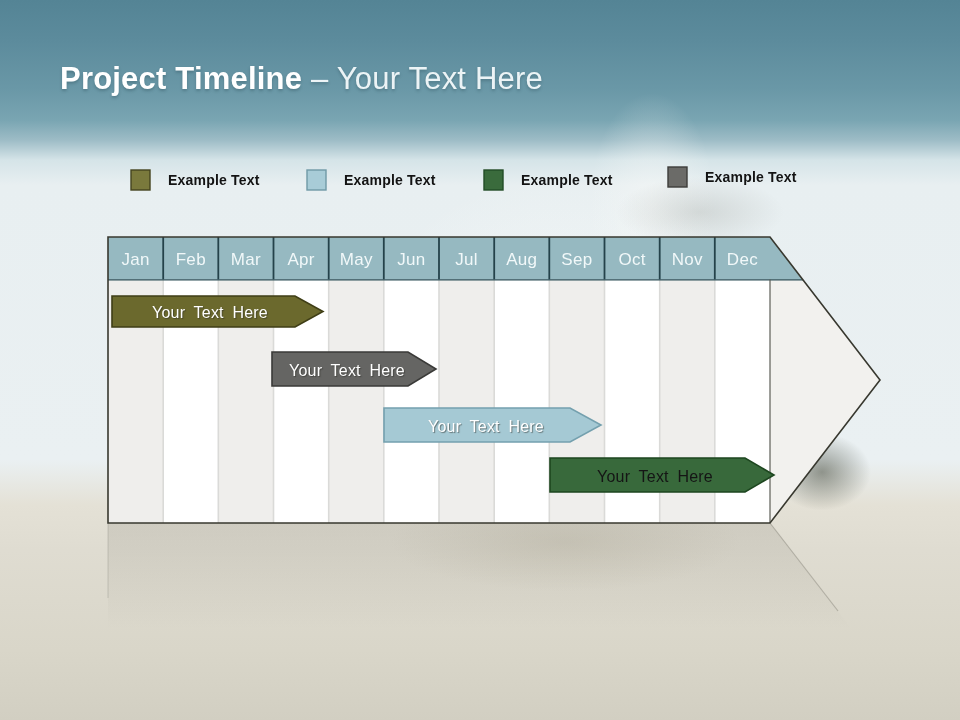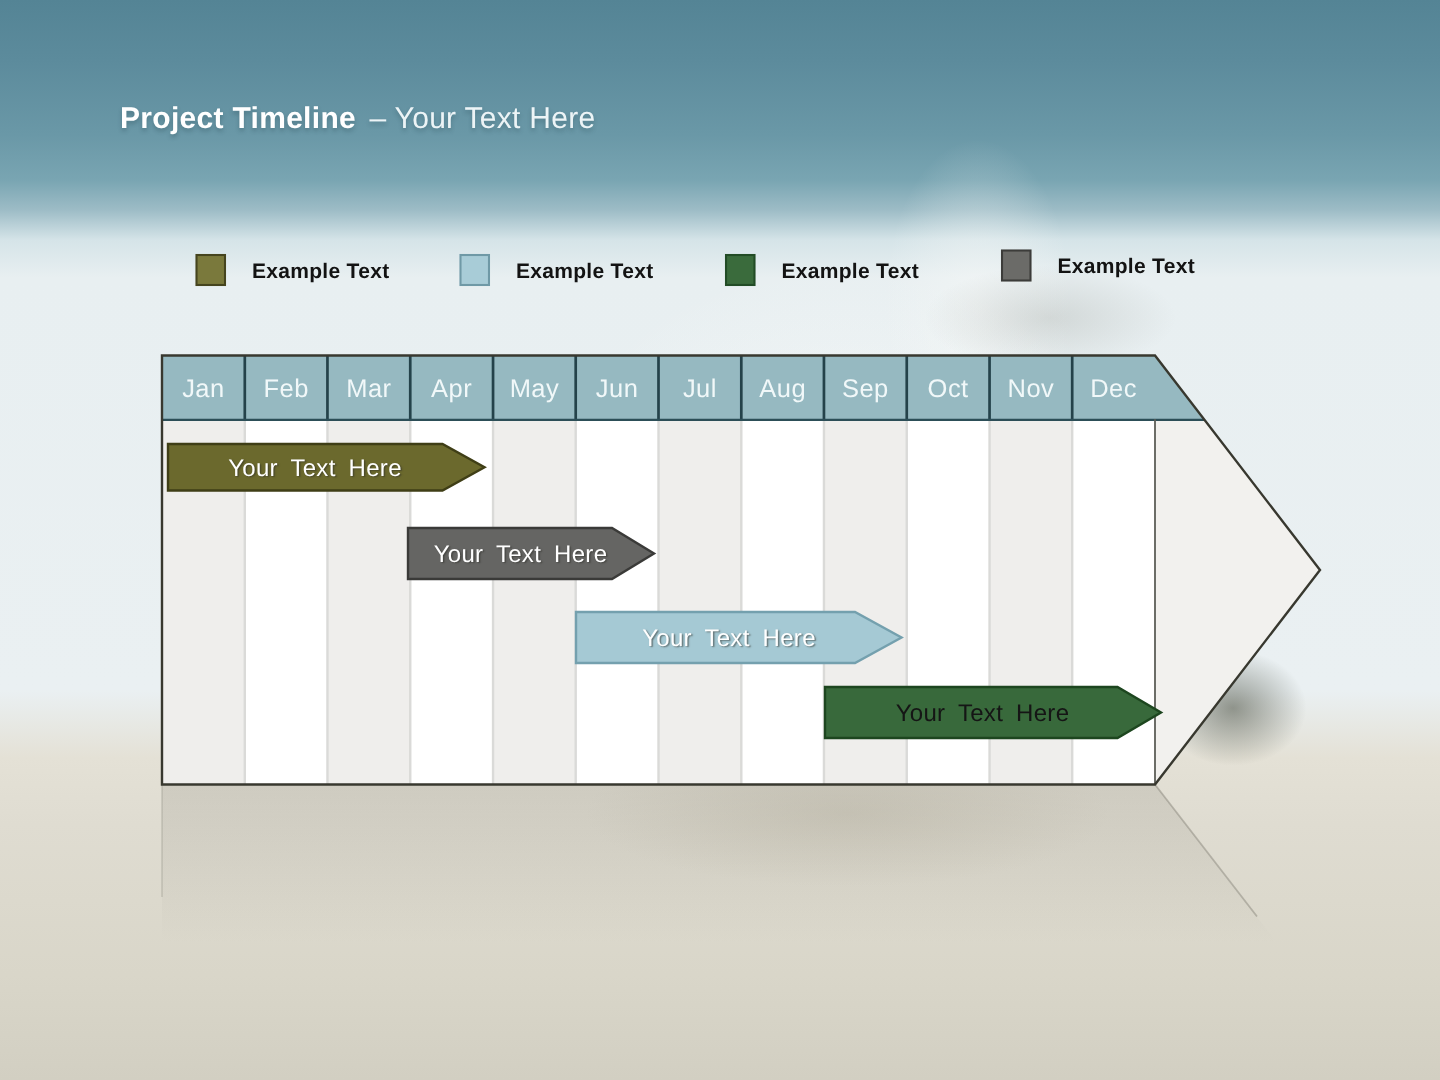--- a/index.html
+++ b/index.html
@@ -11,22 +11,22 @@
       radial-gradient(ellipse 70px 55px at 822px 472px, rgba(70,75,61,0.55), rgba(70,75,61,0) 70%),
       radial-gradient(ellipse 90px 160px at 652px 205px, rgba(246,248,247,0.55), rgba(246,248,247,0) 70%),
       radial-gradient(ellipse 270px 215px at 560px 330px, rgba(250,251,250,0.55), rgba(250,251,250,0) 72%),
       radial-gradient(ellipse 250px 70px at 565px 542px, rgba(176,170,150,0.32), rgba(176,170,150,0) 70%),
       linear-gradient(180deg,
         #548495 0px, #5c8b9c 40px, #6a98a7 90px, #79a5b2 120px,
         #9dbcc6 140px, #d5e4e8 160px, #e8eff1 185px, #eaf0f2 460px,
         #e4e1d6 505px, #dfdcd1 550px, #d9d6c9 650px, #d2cfc2 720px);
   }
   .title{
-    position:absolute;left:80px;top:62px;margin:0;
-    font-size:20px;line-height:34px;color:#ffffff;font-weight:700;
+    position:absolute;left:60px;top:62px;margin:0;
+    font-size:31px;line-height:34px;color:#ffffff;font-weight:700;
     text-shadow:0 2px 3px rgba(30,60,70,0.30);
     letter-spacing:.2px;white-space:nowrap;
   }
   .title .suffix{font-weight:400;color:rgba(248,253,254,0.92);margin-left:9px;}
   .legend-item{position:absolute;top:169px;display:flex;align-items:center;padding-left:20px;}
   .legend-item .swatch{display:block;}
   .legend-item .lbl{
     margin-left:17px;font-size:14px;font-weight:700;color:#131313;
     letter-spacing:.2px;white-space:nowrap;
   }

